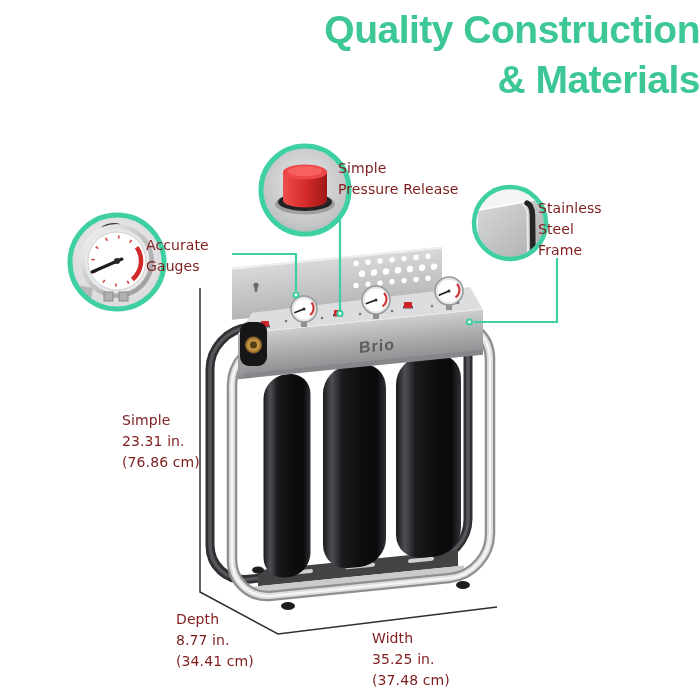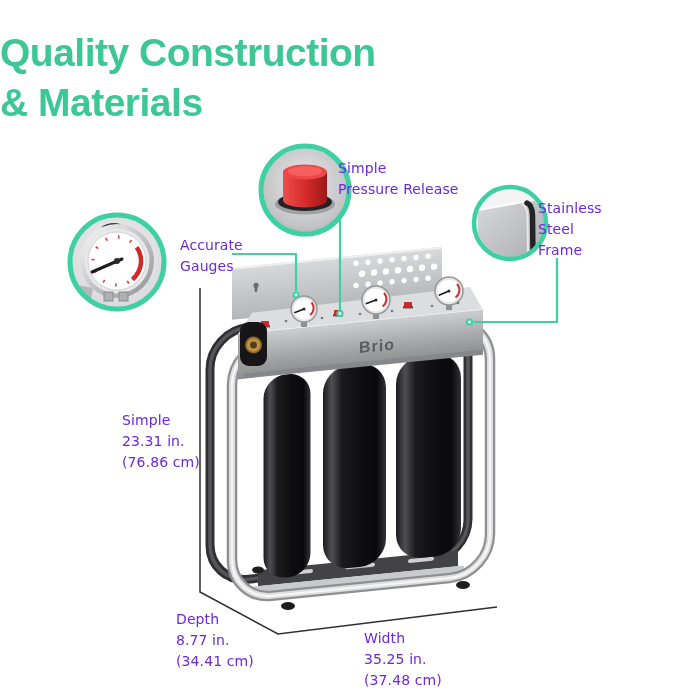--- a/index.html
+++ b/index.html
@@ -1,23 +1,23 @@
 <!DOCTYPE html>
 <html style="--accent: #3cc795; --line: #3ed0a2;"><head>
 <meta charset="utf-8">
 <style>
   html,body{margin:0;padding:0;background:#fff;}
   .stage{position:relative;width:700px;height:700px;background:#fff;overflow:hidden;
          font-family:"Liberation Sans",sans-serif;}
   .art{position:absolute;left:0;top:0;}
-  .title{position:absolute;left:0;right:0;top:28px;text-align:left;
+  .title{position:absolute;left:0;right:0;top:5px;text-align:right;
          font:700 39px/50px "Liberation Sans",sans-serif;
          color:var(--accent,#3cc795);letter-spacing:-0.5px;}
   .label{position:absolute;font:400 14px/21px "DejaVu Sans",sans-serif;
-         color:#6d28d9;letter-spacing:0.1px;white-space:nowrap;}
+         color:#7f1d1d;letter-spacing:0.1px;white-space:nowrap;}
   .teal-stroke{stroke:var(--line,#3ed0a2);}
   .teal-fill{fill:var(--line,#3ed0a2);}
 </style>
 </head>
 <body>
 
 <div class="stage">
 
   <svg class="art" width="700" height="700" viewBox="0 0 700 700">
     <defs>
@@ -256,21 +256,21 @@
       </g>
       <circle cx="510" cy="223" r="36" fill="none" stroke-width="4.5" class="teal-stroke"></circle>
     </g>
   </svg>
 
   <div class="title">
     <div>Quality Construction</div>
     <div>&amp; Materials</div>
   </div>
 
-  <div class="label" style="left:180px;top:235px">
+  <div class="label" style="left:146px;top:235px">
     <div>Accurate</div>
     <div>Gauges</div>
   </div>
 
   <div class="label" style="left:338px;top:158px">
     <div>Simple</div>
     <div>Pressure Release</div>
   </div>
 
   <div class="label" style="left:538px;top:198px">
@@ -284,19 +284,19 @@
     <div>23.31 in.</div>
     <div>(76.86 cm)</div>
   </div>
 
   <div class="label" style="left:176px;top:609px">
     <div>Depth</div>
     <div>8.77 in.</div>
     <div>(34.41 cm)</div>
   </div>
 
-  <div class="label" style="left:364px;top:628px">
+  <div class="label" style="left:372px;top:628px">
     <div>Width</div>
     <div>35.25 in.</div>
     <div>(37.48 cm)</div>
   </div>
 
 </div>
 
 </body></html>

